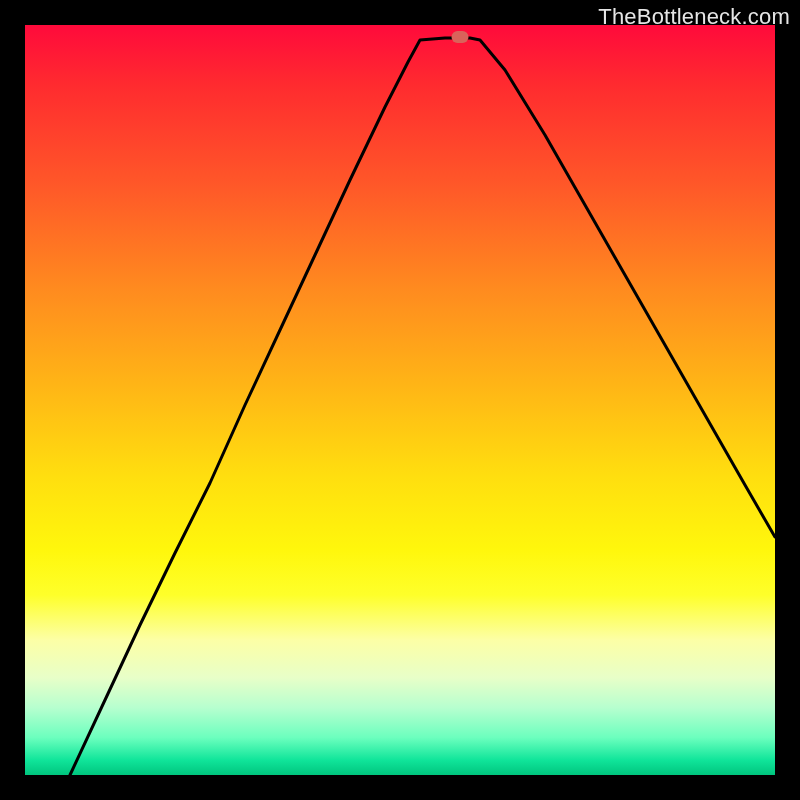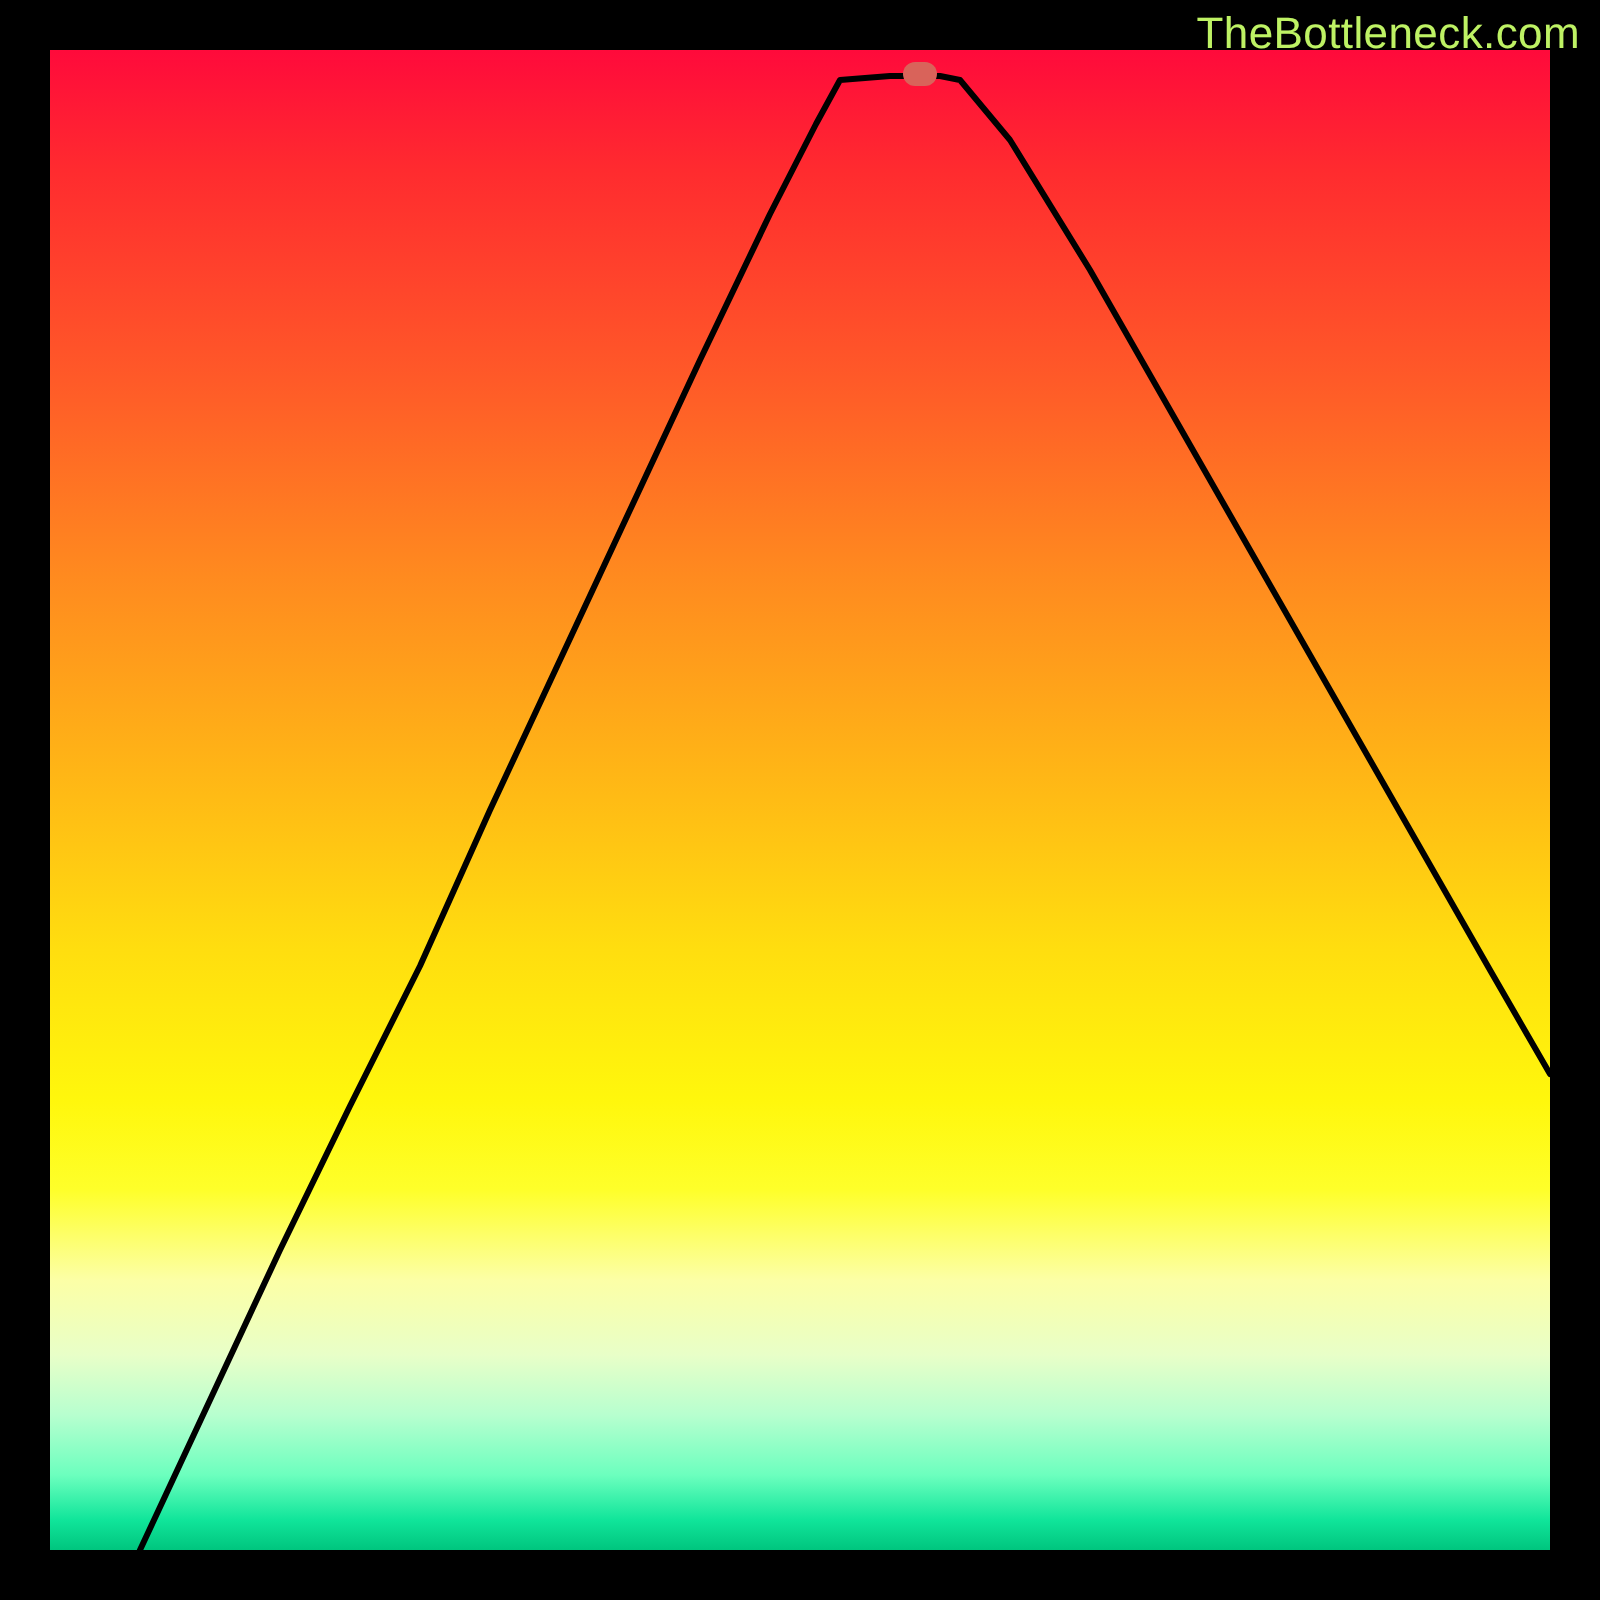--- a/index.html
+++ b/index.html
@@ -54,21 +54,21 @@
     width: 17px;
     height: 12px;
     border-radius: 6px;
     background: #d9635a;
     transform: translate(-50%, -50%);
   }
   .watermark {
     position: absolute;
     top: 4px;
     right: 10px;
-    color: #bef264;
+    color: #e5e5e5;
     font-size: 22px;
     letter-spacing: 0.2px;
     user-select: none;
   }
 </style>
 </head>
 <body>
 
 <div class="frame">
 

